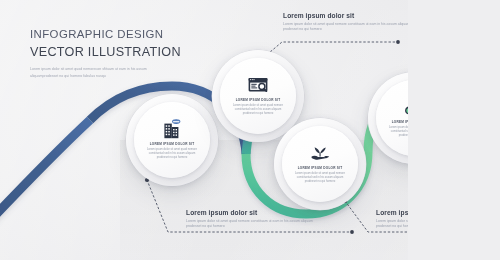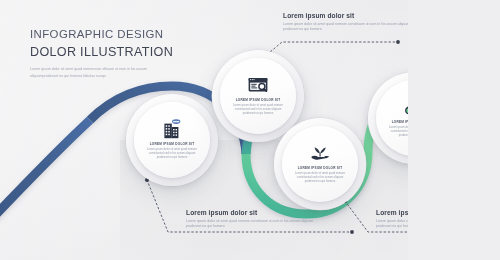--- a/index.html
+++ b/index.html
@@ -168,21 +168,21 @@
       <circle cx="147" cy="180" r="2.1"></circle>
       <circle cx="352" cy="232" r="1.9"></circle>
       <circle cx="345" cy="201" r="2.1"></circle>
       <circle cx="492" cy="232" r="1.9"></circle>
       <circle cx="492" cy="28" r="1.9"></circle>
     </g>
   </svg>
 
   <div class="heading">
     <h1>INFOGRAPHIC DESIGN</h1>
-    <h2>DOLOR ILLUSTRATION</h2>
+    <h2>VECTOR ILLUSTRATION</h2>
     <p>Lorem ipsum dolor sit amet quod nemorecon sfituam ut eam in his assum aliquamprodesset no qui homero fabulas nusqu</p>
   </div>
 
   <div class="node ring-outer" style="left:126px;top:94px;width:92px;height:92px;">
     <div class="ring-inner" style="width:76px;height:76px;">
       <div class="node-content">
         <svg class="node-icon" width="24" height="20" viewBox="0 0 24 20">
           <ellipse cx="16.2" cy="2.6" rx="4.1" ry="2.3" fill="#4a74b5"></ellipse>
           <rect x="13.1" y="1.9" width="6.2" height="1.5" fill="#ffffff" opacity=".85"></rect>
           <rect x="4.4" y="4.6" width="7.4" height="14.6" fill="#2b3445"></rect>

